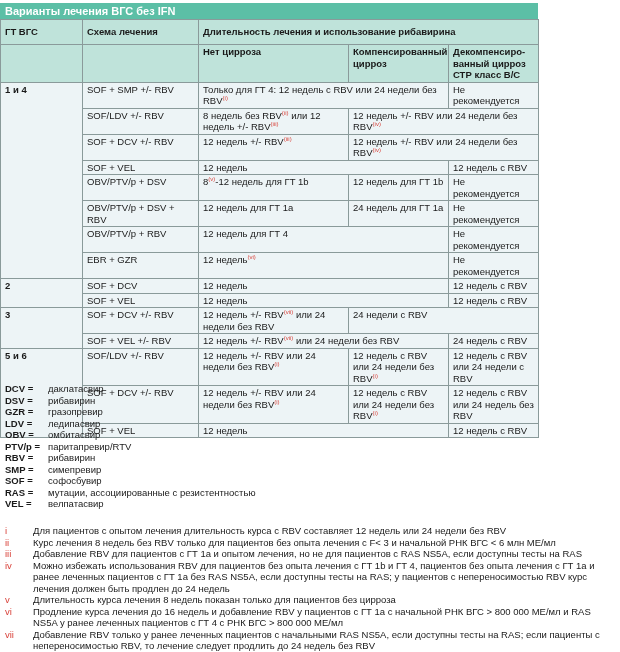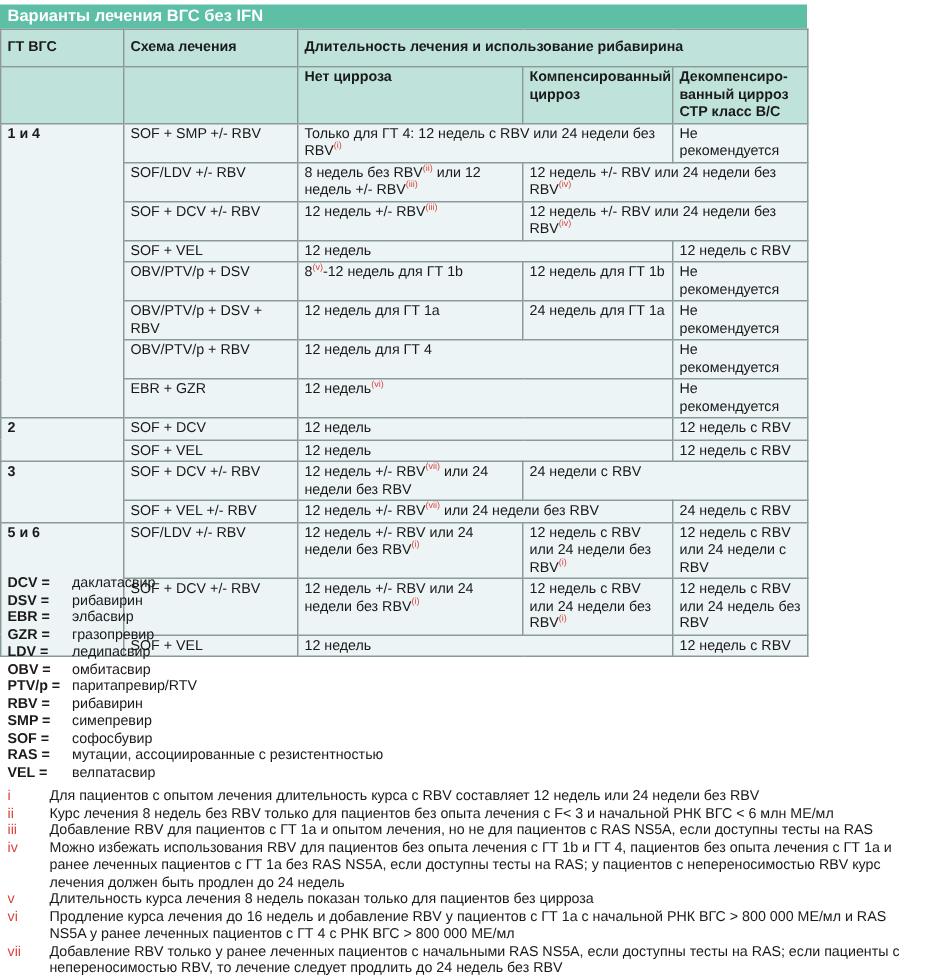--- a/index.html
+++ b/index.html
@@ -141,24 +141,20 @@
 <div class="abbr">
   <div class="row">
       <span class="k">DCV =</span>
       <span>даклатасвир</span>
     </div>
   <div class="row">
       <span class="k">DSV =</span>
       <span>рибавирин</span>
     </div>
   <div class="row">
-      <span class="k">EBR =</span>
-      <span>элбасвир</span>
-    </div>
-  <div class="row">
       <span class="k">GZR =</span>
       <span>гразопревир</span>
     </div>
   <div class="row">
       <span class="k">LDV =</span>
       <span>ледипасвир</span>
     </div>
   <div class="row">
       <span class="k">OBV =</span>
       <span>омбитасвир</span>

